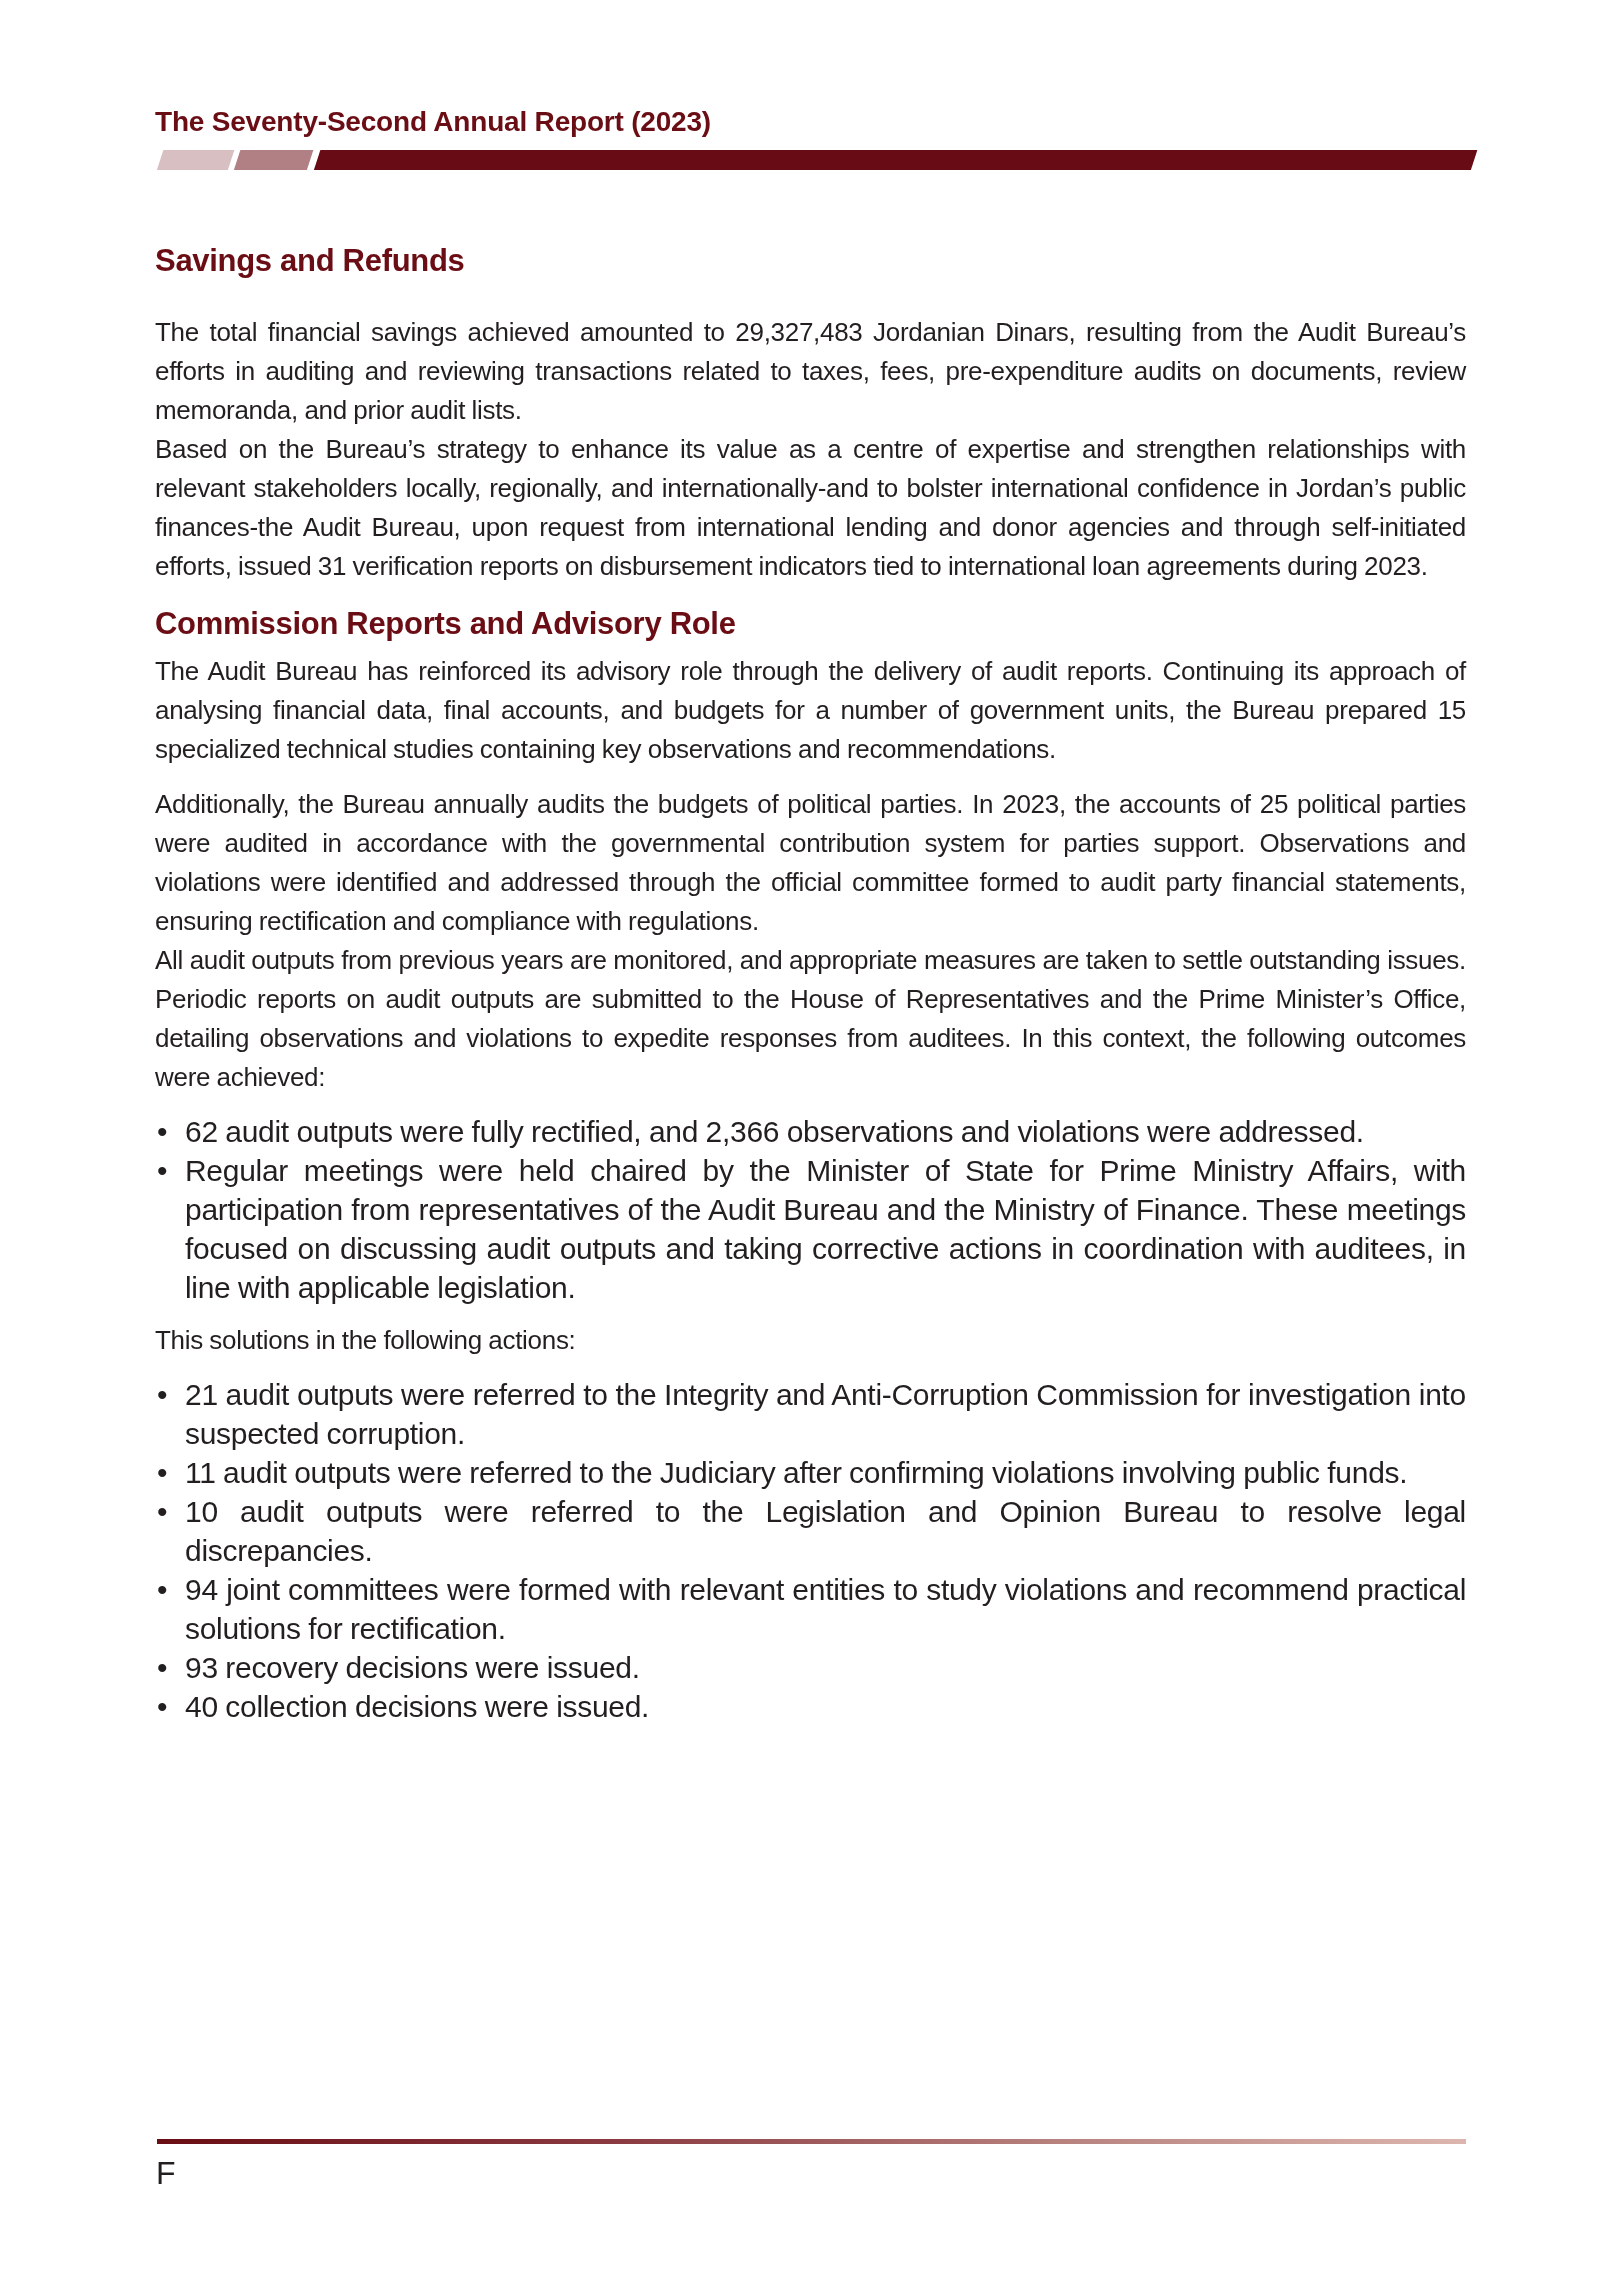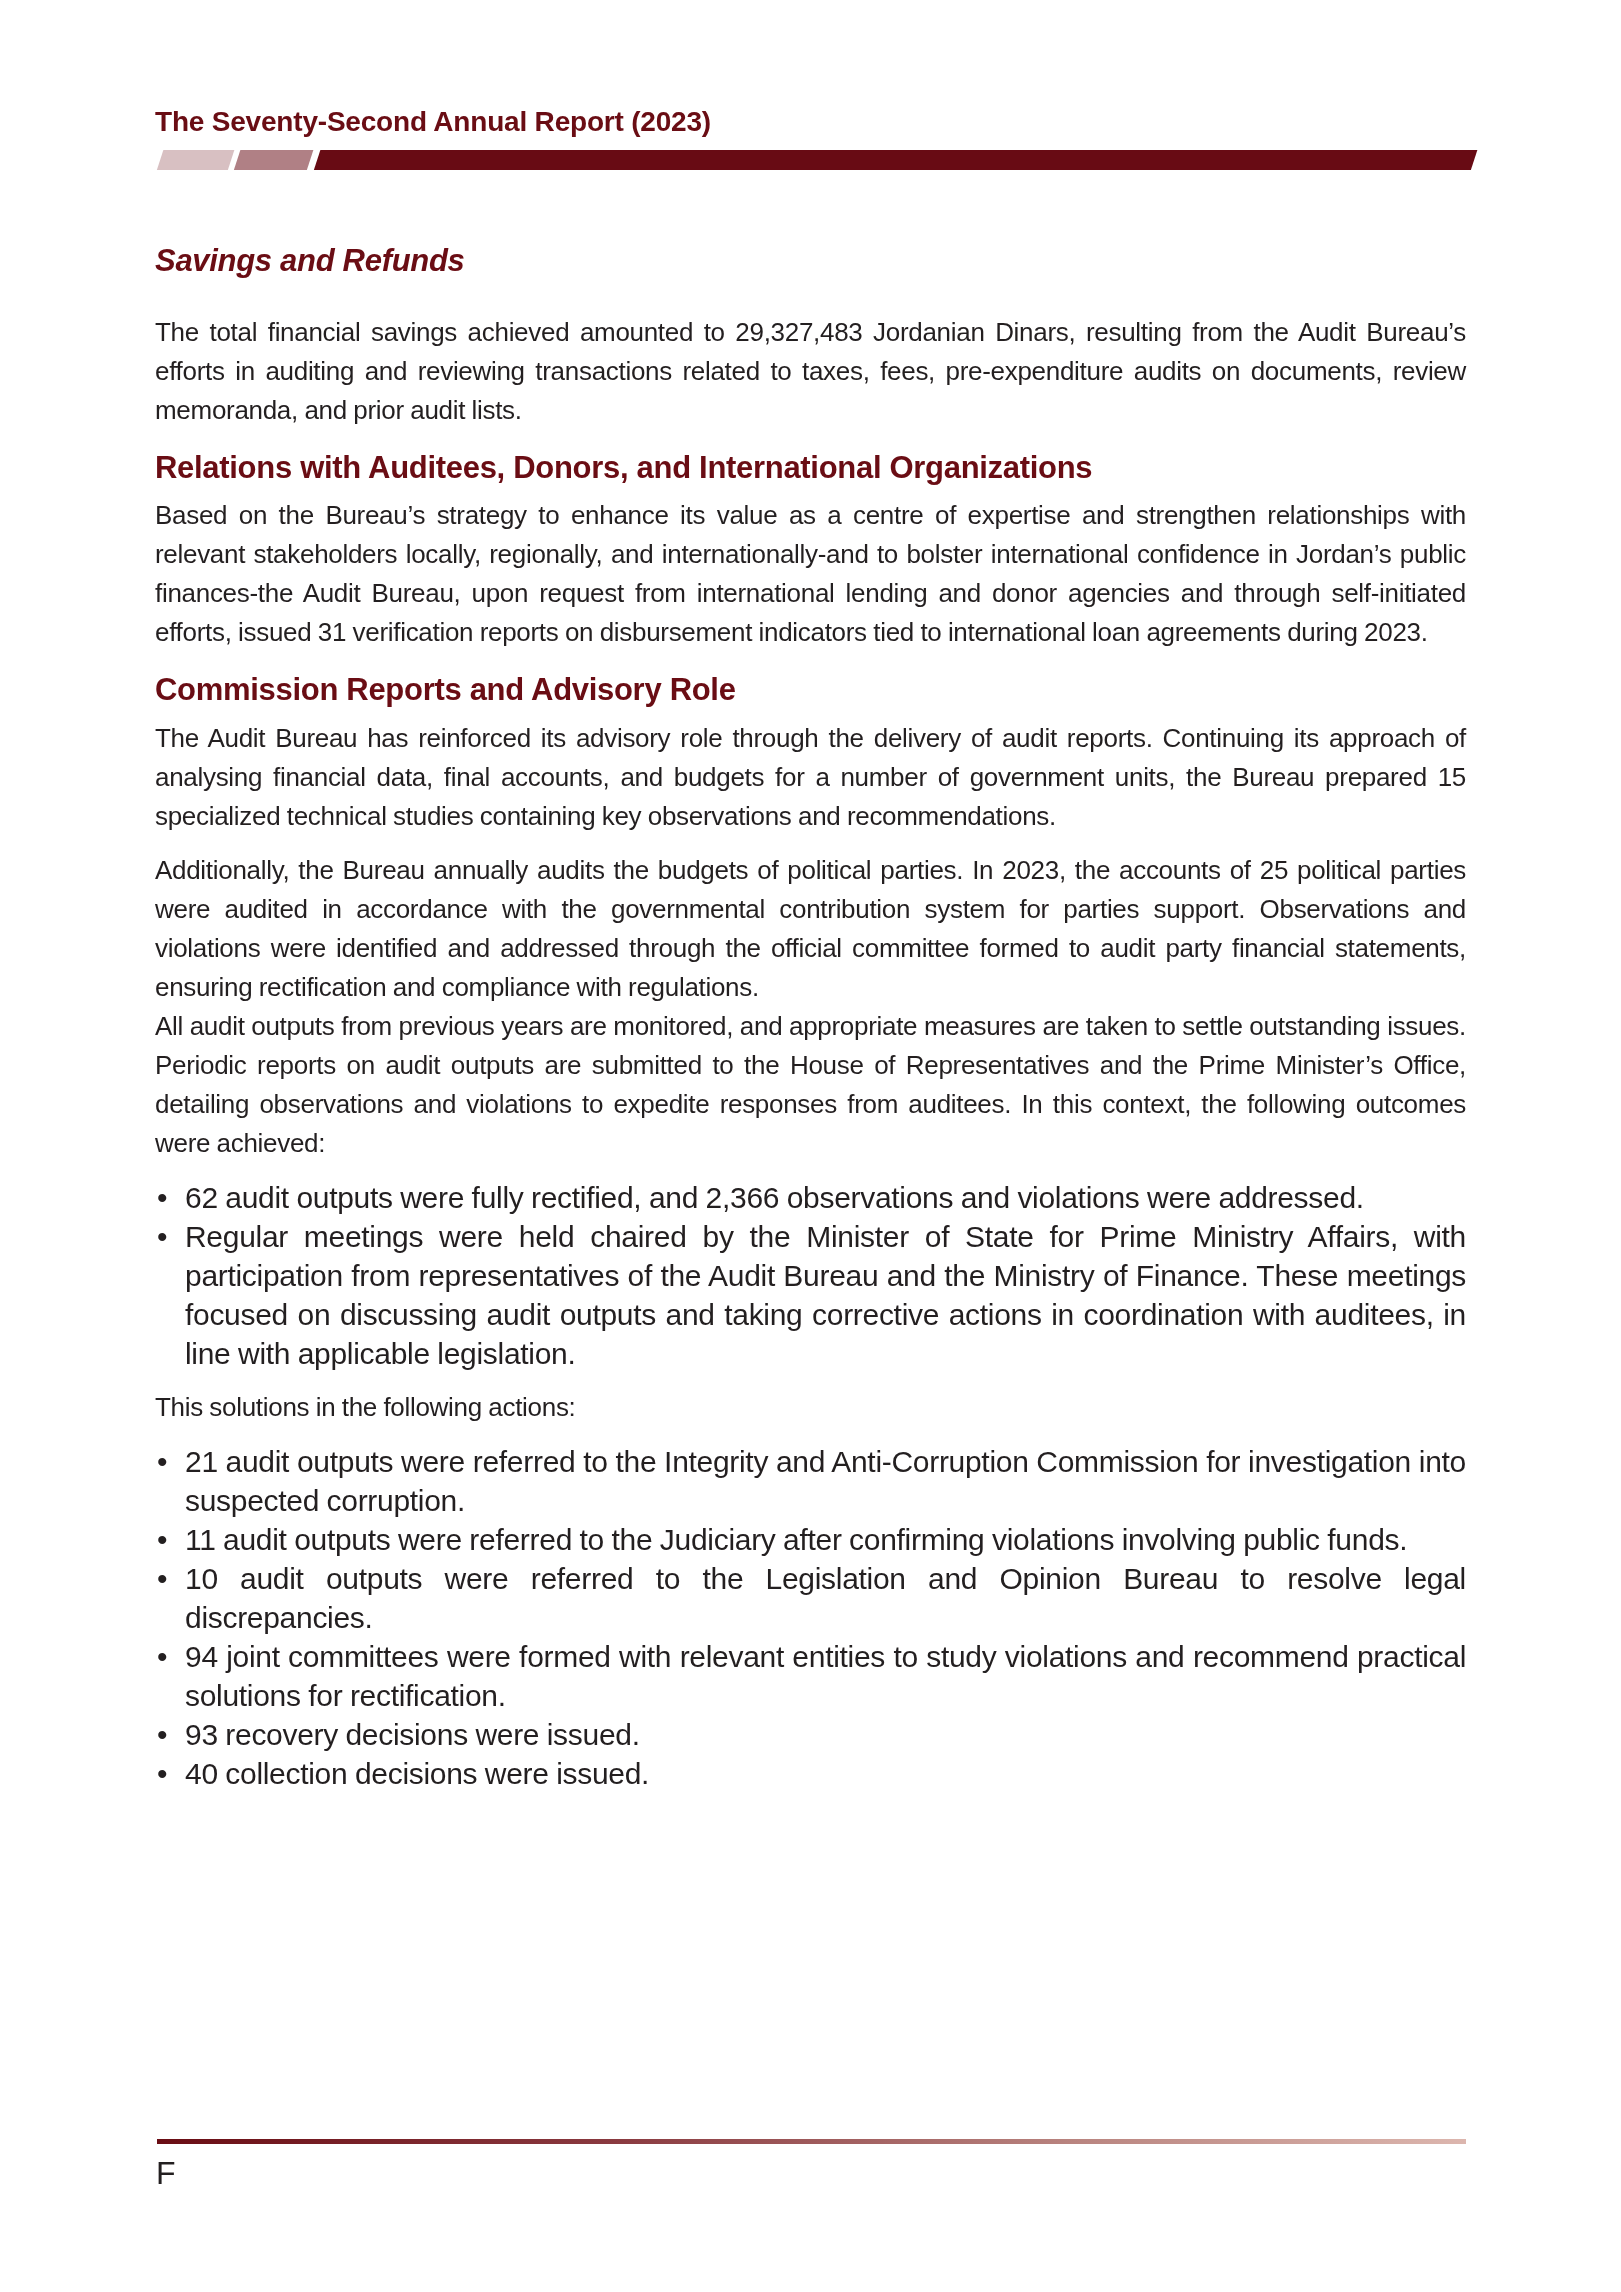--- a/index.html
+++ b/index.html
@@ -69,21 +69,21 @@
     }
     p {
       margin: 0;
       font-size: 26px;
       line-height: 39px;
       text-align: justify;
       text-align-last: left;
       letter-spacing: -0.3px;
       word-spacing: -0.5px;
     }
-    .h-first { margin-bottom: 33px; font-style: italic; }
+    .h-first { margin-bottom: 33px; }
     .h-sec { margin-top: 17.6px; margin-bottom: 9.8px; }
     .p-gap { margin-top: 15.7px; }
     ul.bullets {
       list-style: none;
       margin: 14.7px 0 0 0;
       padding: 0;
     }
     ul.bullets li {
       position: relative;
       padding-left: 30px;
@@ -131,21 +131,20 @@
 </div>
 
 <main class="content">
 
   <section>
     <h2 class="h-first">Savings and Refunds</h2>
     <p>The total financial savings achieved amounted to 29,327,483 Jordanian Dinars, resulting from the Audit Bureau’s efforts in auditing and reviewing transactions related to taxes, fees, pre-expenditure audits on documents, review memoranda, and prior audit lists.</p>
   </section>
 
   <section>
-    <h2 class="h-sec">Relations with Auditees, Donors, and International Organizations</h2>
     <p>Based on the Bureau’s strategy to enhance its value as a centre of expertise and strengthen relationships with relevant stakeholders locally, regionally, and internationally-and to bolster international confidence in Jordan’s public finances-the Audit Bureau, upon request from international lending and donor agencies and through self-initiated efforts, issued 31 verification reports on disbursement indicators tied to international loan agreements during 2023.</p>
   </section>
 
   <section>
     <h2 class="h-sec">Commission Reports and Advisory Role</h2>
     <p>The Audit Bureau has reinforced its advisory role through the delivery of audit reports. Continuing its approach of analysing financial data, final accounts, and budgets for a number of government units, the Bureau prepared 15 specialized technical studies containing key observations and recommendations.</p>
     <p class="p-gap">Additionally, the Bureau annually audits the budgets of political parties. In 2023, the accounts of 25 political parties were audited in accordance with the governmental contribution system for parties support. Observations and violations were identified and addressed through the official committee formed to audit party financial statements, ensuring rectification and compliance with regulations.</p>
   </section>
 
   <section>

